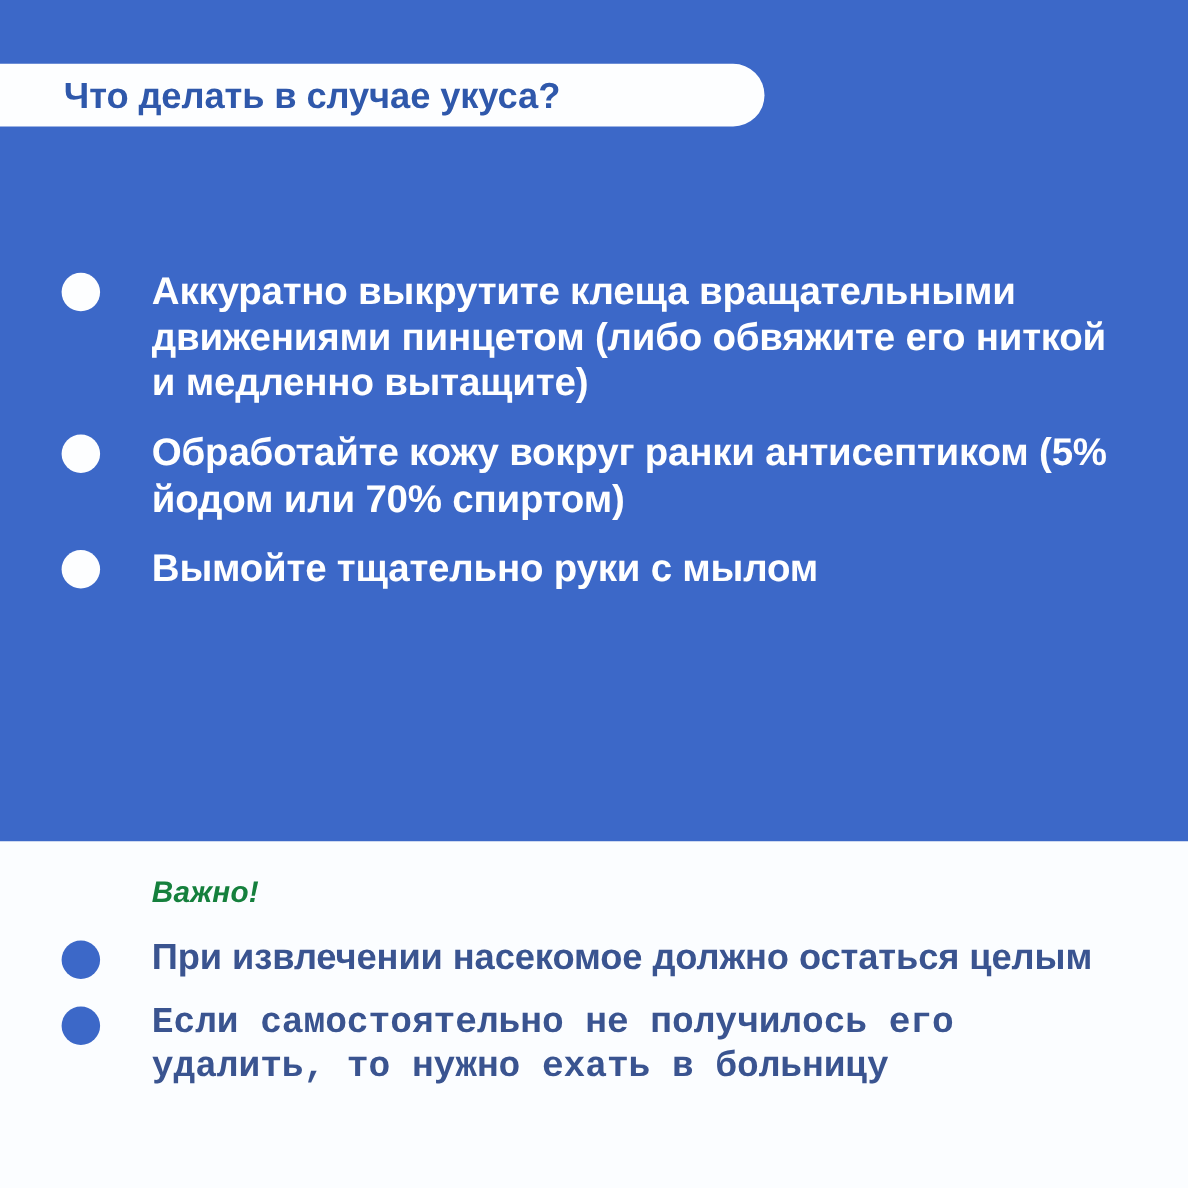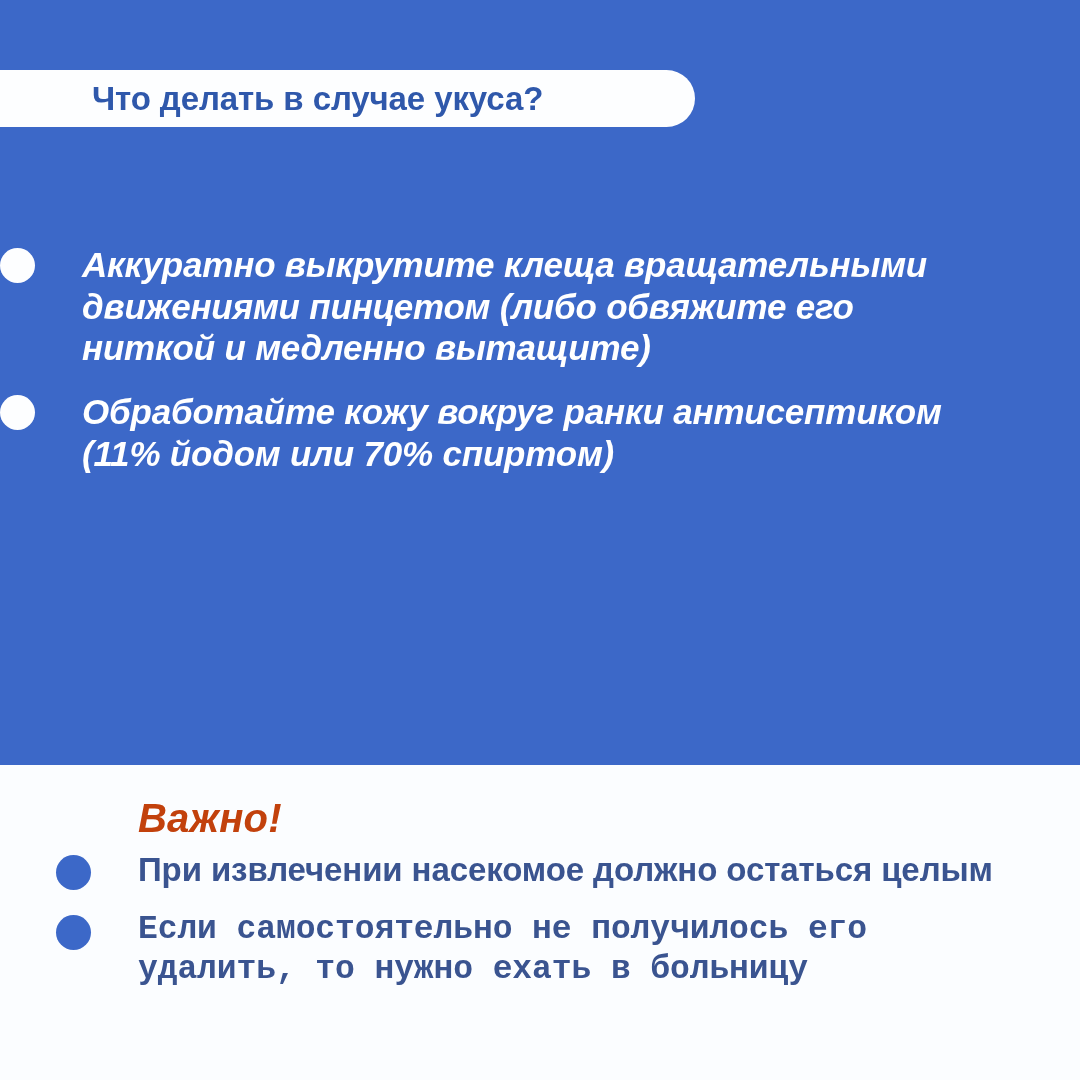--- a/index.html
+++ b/index.html
@@ -38,41 +38,40 @@
     left: 0;
     top: 58px;
     width: 695px;
     height: 57px;
     background: #fdfeff;
     border-top-right-radius: 34px;
     border-bottom-right-radius: 34px;
     display: flex;
     align-items: center;
     box-sizing: border-box;
-    padding-left: 92px;
-    margin-top: 12px;
+    padding-left: 58px;
   }
 
   .title-text {
     color: #2f58ab;
     font-size: 33px;
     font-weight: bold;
     letter-spacing: -0.1px;
     white-space: nowrap;
     line-height: 1;
   }
 
   .blue-list {
     position: absolute;
     left: 0;
     top: 244px;
     width: 1080px;
     box-sizing: border-box;
+    padding-left: 56px;
     padding-right: 38px;
-    font-style: italic;
   }
 
   .blue-item {
     display: flex;
     align-items: flex-start;
     margin-bottom: 22px;
   }
   .blue-item:last-child { margin-bottom: 0; }
 
   .dot-white {
@@ -101,22 +100,22 @@
     height: 315px;
     background: #fbfdff;
     box-sizing: border-box;
     flex: 0 0 auto;
   }
 
   .important-label {
     position: absolute;
     left: 138px;
     top: 33px;
-    color: #c2410c;
-    font-size: 40px;
+    color: #15803d;
+    font-size: 27px;
     font-weight: bold;
     font-style: italic;
     letter-spacing: 0.2px;
     line-height: 1;
   }
 
   .white-list {
     position: absolute;
     left: 0;
     top: 85px;
@@ -165,24 +164,28 @@
 
     <div class="blue-list">
 
       <div class="blue-item">
         <span class="dot-white"></span>
         <span class="blue-item-text">Аккуратно выкрутите клеща вращательными движениями пинцетом (либо обвяжите его ниткой и медленно вытащите)</span>
       </div>
 
       <div class="blue-item">
         <span class="dot-white"></span>
-        <span class="blue-item-text">Обработайте кожу вокруг ранки антисептиком (11% йодом или 70% спиртом)</span>
-      </div>
-
-
+        <span class="blue-item-text">Обработайте кожу вокруг ранки антисептиком (5% йодом или 70% спиртом)</span>
+      </div>
+
+
+      <div class="blue-item">
+        <span class="dot-white"></span>
+        <span class="blue-item-text">Вымойте тщательно руки с мылом</span>
+      </div>
 
     </div>
   </section>
 
   <section class="white-panel">
 
     <div class="important-label">Важно!</div>
 
     <div class="white-list">
 

